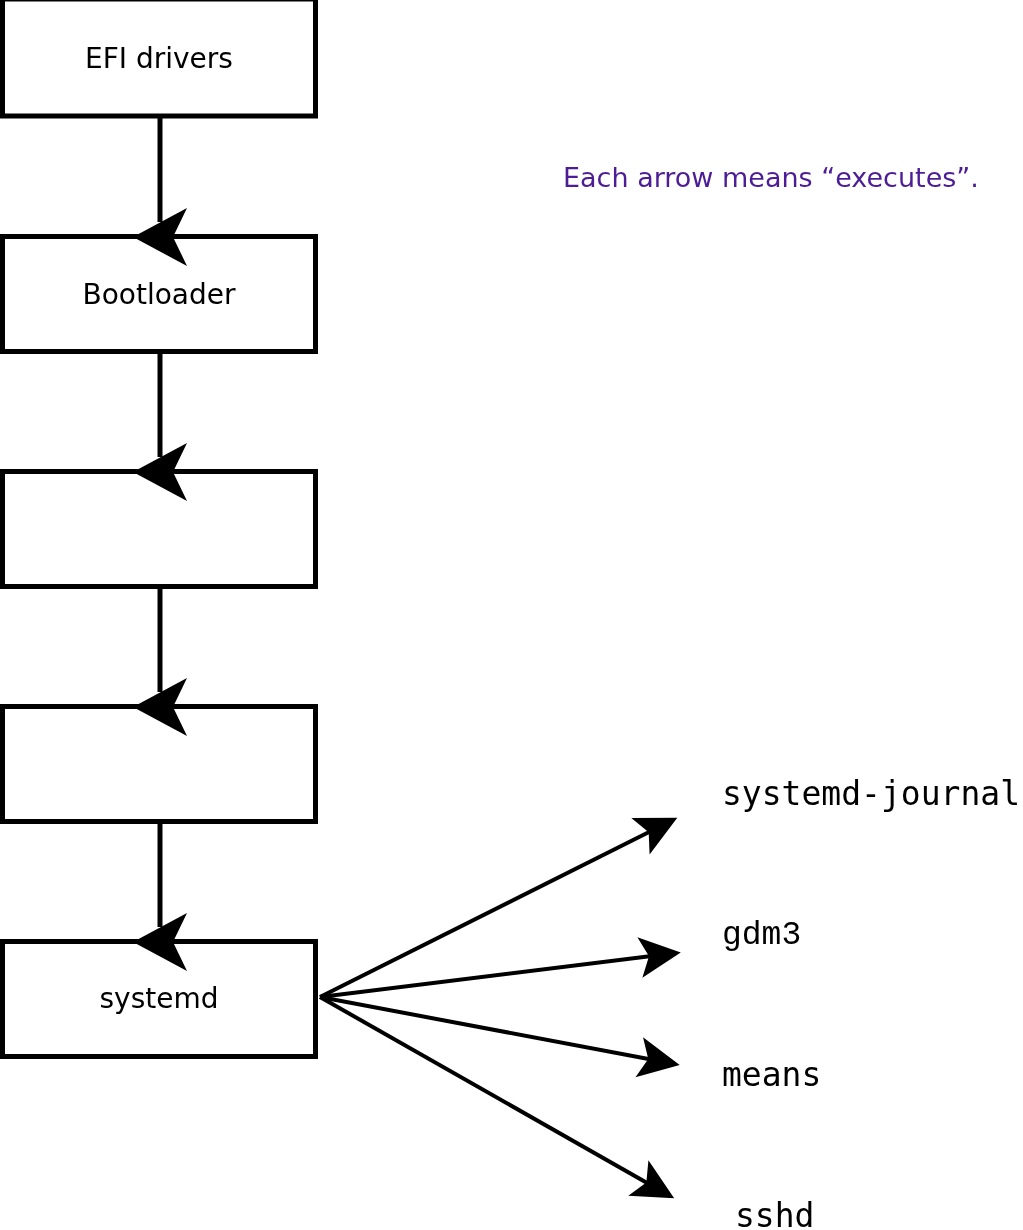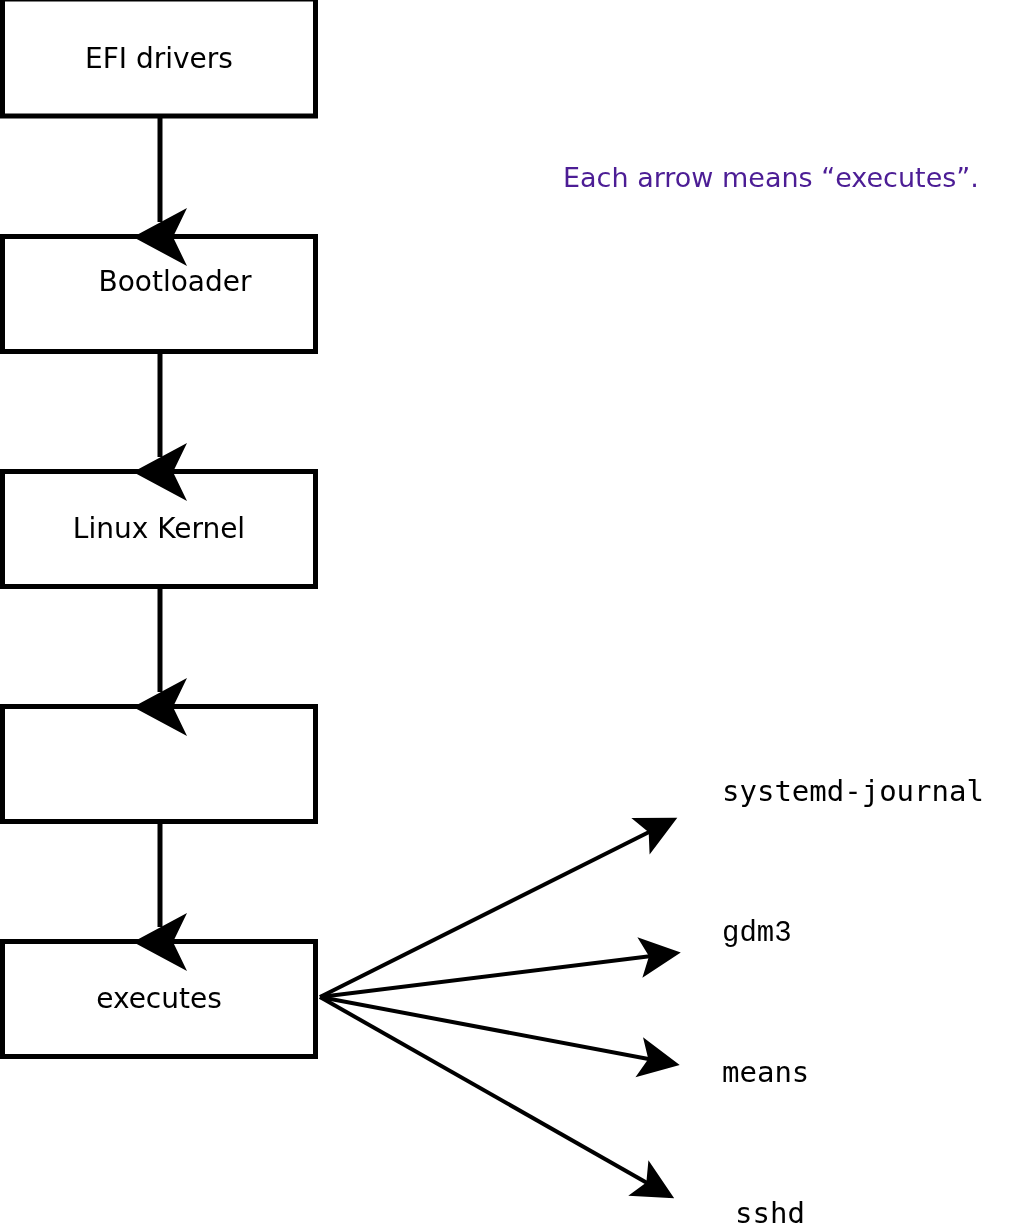--- a/index.html
+++ b/index.html
@@ -44,21 +44,21 @@
     font-family: "DejaVu Sans", sans-serif;
     font-size: 28px;
     line-height: 1;
     color: #000000;
     white-space: nowrap;
     pointer-events: auto;
   }
   .service-label {
     position: absolute;
     font-family: "DejaVu Sans Mono", monospace;
-    font-size: 29px;
+    font-size: 33px;
     line-height: 1;
     color: #000000;
     white-space: nowrap;
     letter-spacing: 0px;
     pointer-events: auto;
   }
   .legend-note {
     position: absolute;
     font-family: "DejaVu Sans", sans-serif;
     font-size: 27px;
@@ -102,23 +102,22 @@
       <line x1="320" y1="997" x2="673" y2="820" marker-end="url(#arrowhead-fan)"></line>
       <line x1="320" y1="997" x2="676" y2="953" marker-end="url(#arrowhead-fan)"></line>
       <line x1="320" y1="997" x2="675" y2="1064" marker-end="url(#arrowhead-fan)"></line>
       <line x1="320" y1="997" x2="670" y2="1196" marker-end="url(#arrowhead-fan)"></line>
     </g>
   </svg>
 
   <div class="layer-text">
 
     <div class="stage-box-label" style="top:45px;">EFI drivers</div>
-    <div class="stage-box-label" style="top:268px;padding-left:16px;">Bootloader</div>
-    <div class="stage-box-label" style="top:515px;">Linux Kernel</div>
-    <div class="stage-box-label" style="top:985px;">executes</div>
+    <div class="stage-box-label" style="top:281px;">Bootloader</div>
+    <div class="stage-box-label" style="top:985px;">systemd</div>
 
     <div class="legend-note" style="left:563px; top:164px;">Each arrow means “executes”.</div>
 
     <div class="service-label" style="left:722px; top:777px;">systemd-journal</div>
     <div class="service-label" style="left:722px; top:919px;font-family:Liberation Mono, monospace;">gdm3</div>
     <div class="service-label" style="left:722px; top:1058px;">means</div>
     <div class="service-label" style="left:735px; top:1199px;">sshd</div>
 
   </div>
 </div>

